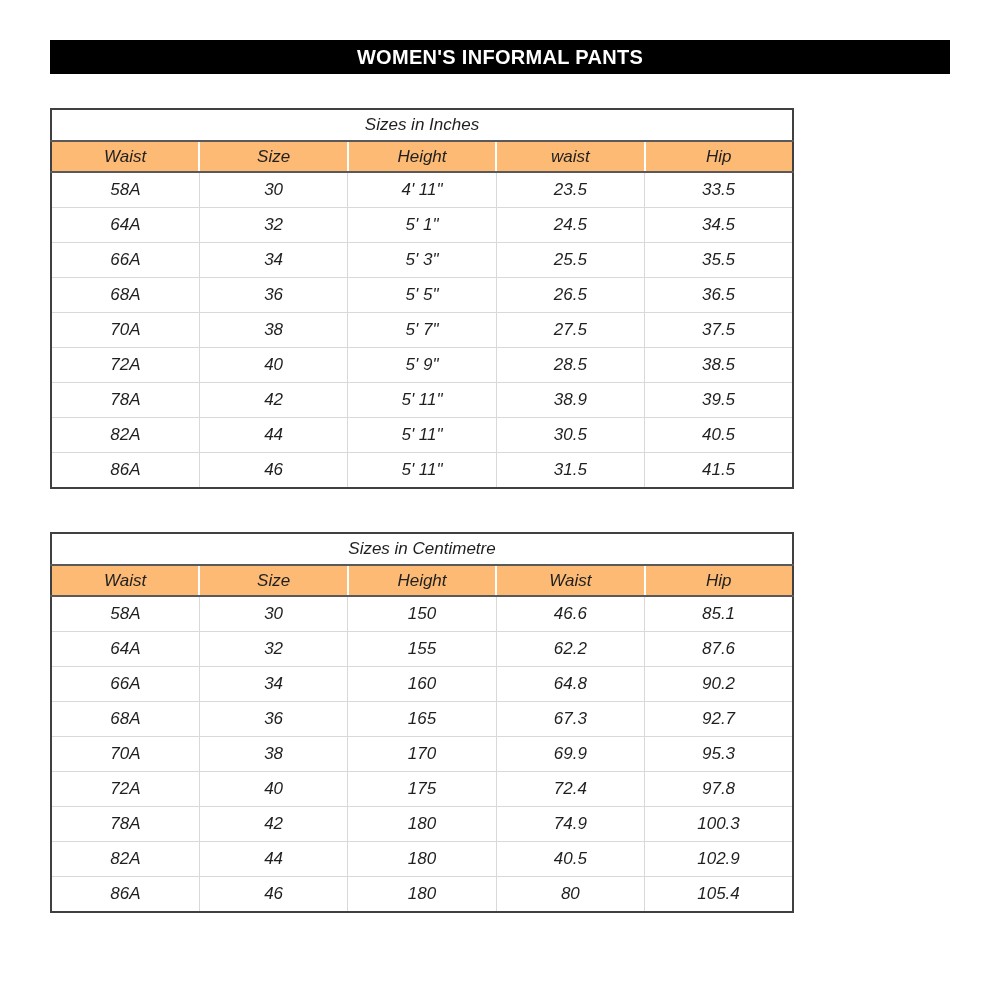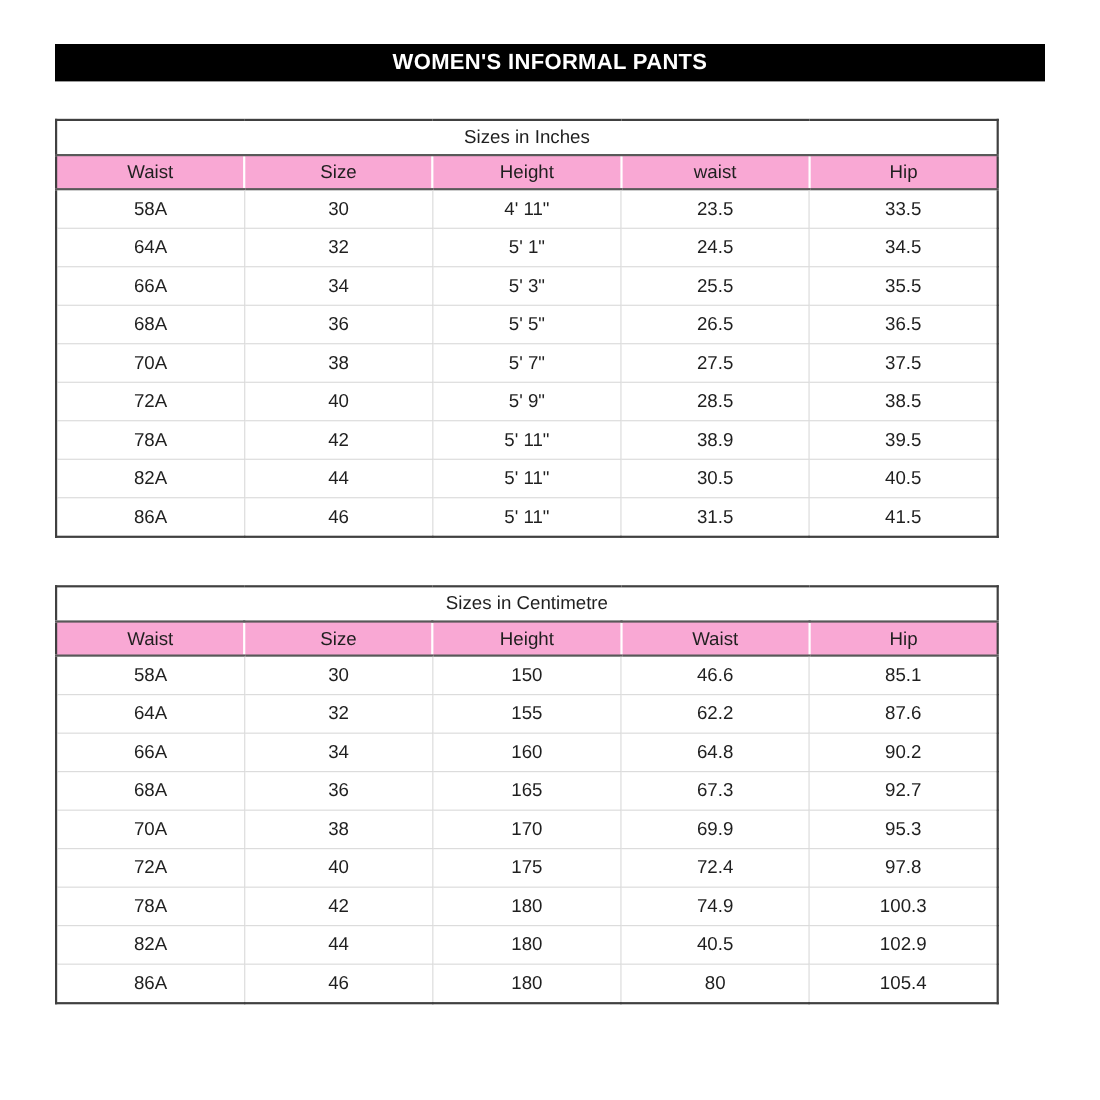--- a/index.html
+++ b/index.html
@@ -29,44 +29,45 @@
     display: flex;
     align-items: center;
     justify-content: center;
     font-size: 20px;
     font-weight: 700;
     letter-spacing: 0.3px;
   }
   .size-table {
     position: absolute;
     left: 50px;
-    width: 858px;
+    width: 744px;
     border-collapse: collapse;
     table-layout: fixed;
     background: #ffffff;
     border: 2px solid #404040;
     font-size: 17px;
+    font-style: italic;
   }
   #table-inches { top: 108px; }
   #table-cm     { top: 532px; }
 
   .size-table td, .size-table th {
     text-align: center;
     vertical-align: middle;
     padding: 0;
     font-weight: 400;
   }
   .size-table .title-cell {
     height: 30px;
     background: #ffffff;
     border-bottom: 2px solid #595959;
   }
   .size-table th.col-header {
     height: 29px;
-    background: #f9a8d4;
+    background: #fdba74;
     border-bottom: 2px solid #595959;
     border-left: 2px solid #ffffff;
   }
   .size-table th.col-header:first-child {
     border-left: none;
   }
   .size-table td.data-cell {
     height: 34px;
     border: 1px solid #d9d9d9;
   }

